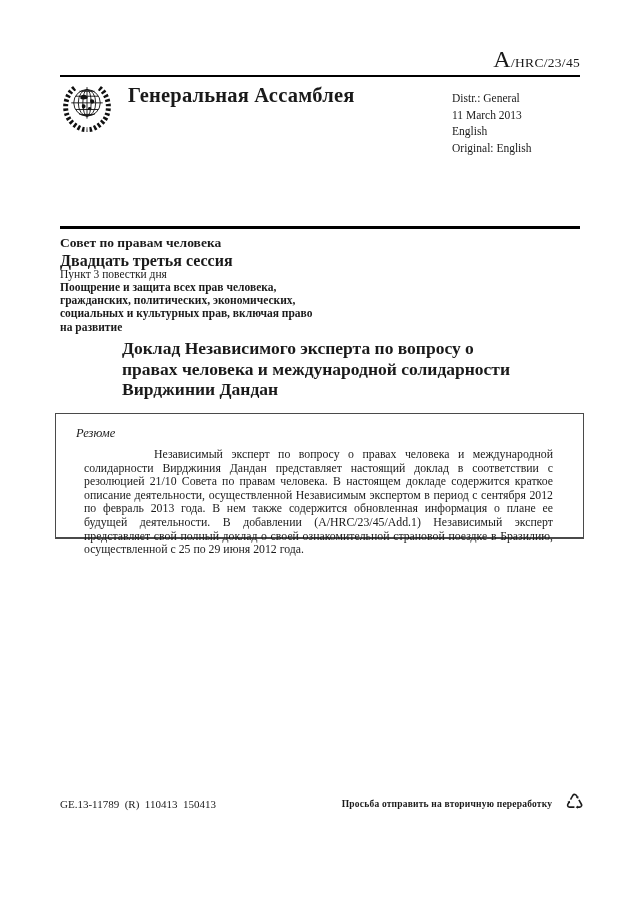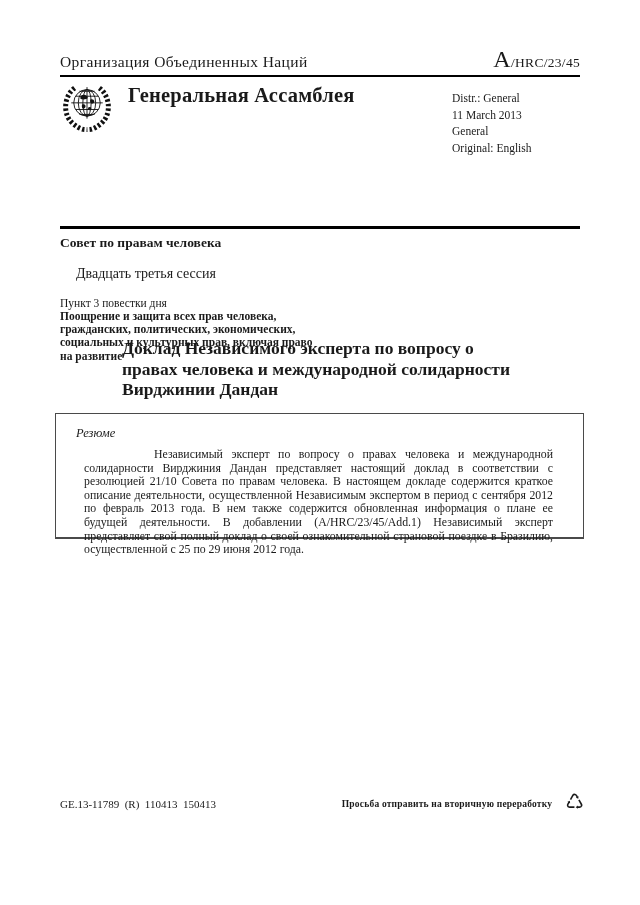--- a/index.html
+++ b/index.html
@@ -12,21 +12,21 @@
   .doc-symbol { position:absolute; right:60px; top:46px; display:flex; align-items:baseline; }
   .doc-symbol .big  { font-size:24px; letter-spacing:0.5px; }
   .doc-symbol .rest { font-size:13.5px; letter-spacing:0.3px; }
   .rule-thin  { position:absolute; left:60px; right:60px; top:75px;  height:1.5px; background:#000; }
   .rule-thick { position:absolute; left:60px; right:60px; top:226px; height:2.5px; background:#000; }
   .emblem { position:absolute; left:58px; top:79px; }
   .assembly-title { position:absolute; left:128px; top:84px; font-size:20.5px; font-weight:bold; letter-spacing:0.2px; }
   .distr { position:absolute; left:428px; top:90px; font-size:11.5px; line-height:16.5px;margin-left:24px; }
   .session-block { position:absolute; left:60px; top:235px; width:310px; }
   .council      { font-size:13.5px; font-weight:bold; margin:0 0 3px 0; }
-  .session-line { font-size:14px; font-weight:normal; line-height:13.5px; margin:16px; }
+  .session-line { font-size:16px; font-weight:bold; line-height:13.5px; margin:0; }
   .agenda-item  { font-size:11.5px; font-weight:normal; line-height:13.5px; margin:0; }
   .agenda-title { font-size:11.5px; font-weight:bold; line-height:13.2px; width:258px; margin:0; }
   .report-title { position:absolute; left:122px; top:338px; width:398px;
                   font-size:17.5px; font-weight:bold; line-height:20.5px; margin:0; }
   .summary-box { position:absolute; left:55px; top:413px; width:529px; height:126px;
                  border:1px solid #4a4a4a; border-bottom-width:2px; box-sizing:border-box; }
   .summary-heading { font-style:italic; font-size:12.5px; margin:12px 0 0 20px; }
   .summary-body { font-size:11.8px; line-height:13.6px; text-align:justify;
                   margin:7px 30px 0 28px; text-indent:70px; }
   .footer { position:absolute; left:60px; right:56px; top:792px; height:24px;
@@ -35,21 +35,20 @@
   .recycle-wrap { display:flex; align-items:center; gap:13px; }
   .recycle-note { font-size:9.5px; font-weight:bold; letter-spacing:0.2px; }
   .recycle-icon { font-family:"DejaVu Sans", sans-serif; font-size:21px; line-height:1;
                   font-weight:normal; margin-top:-4px; }
 </style>
 </head>
 <body>
 
 <div class="page">
 
-  <div class="org-name">Организация Объединенных Наций</div>
 
   <div class="doc-symbol">
     <span class="big">A</span>
     <span class="rest">/HRC/23/45</span>
   </div>
 
   <div class="rule-thin"></div>
 
   <div class="emblem">
     <svg width="58" height="56" viewBox="0 0 70 66" xmlns="http://www.w3.org/2000/svg">
@@ -75,21 +74,21 @@
         <path d="M50 10 C63 20 65 42 52 53 C45 59 39 61 35 60" stroke-width="6" stroke-dasharray="3 2.6"></path>
       </g>
     </svg>
   </div>
 
   <div class="assembly-title">Генеральная Ассамблея</div>
 
   <div class="distr">
     <div>Distr.: General</div>
     <div>11 March 2013</div>
-    <div>General</div>
+    <div>English</div>
     <div>Original: English</div>
   </div>
 
   <div class="rule-thick"></div>
 
   <div class="session-block">
     <p class="council">Совет по правам человека</p>
     <p class="session-line">Двадцать третья сессия</p>
     <p class="agenda-item">Пункт 3 повестки дня</p>
     <p class="agenda-title">Поощрение и защита всех прав человека, гражданских, политических, экономических, социальных и культурных прав, включая право на развитие</p>

